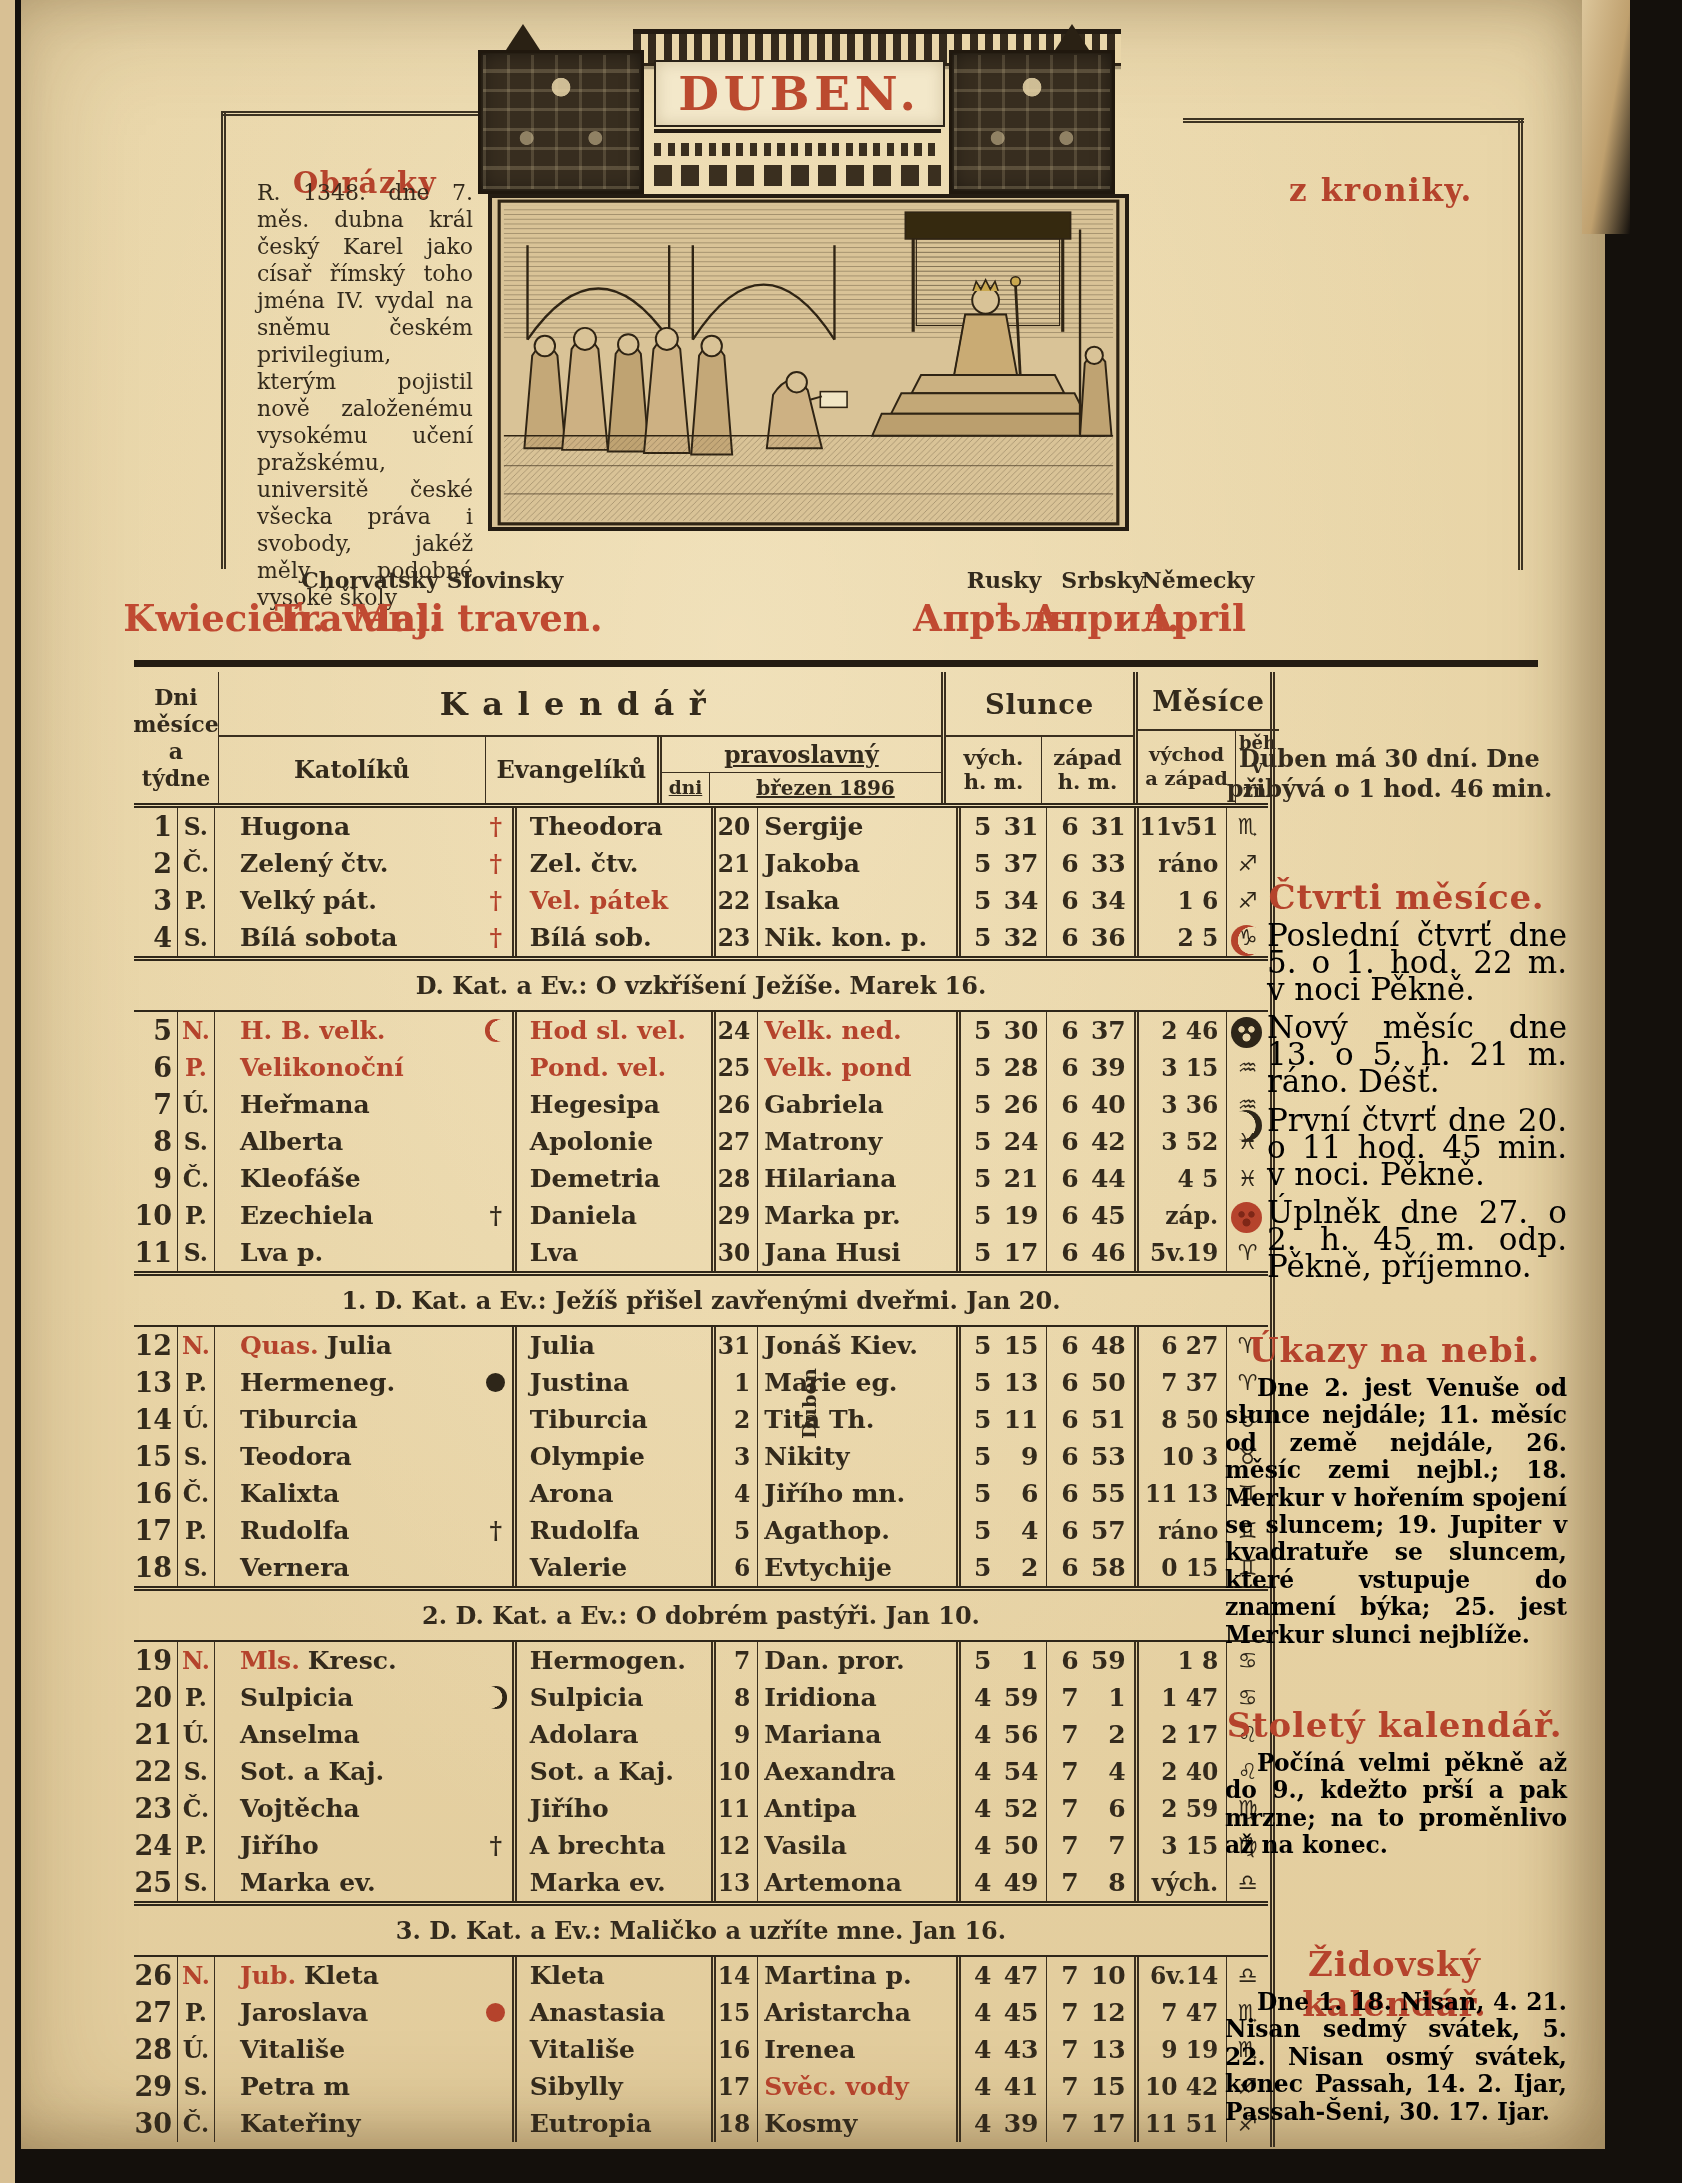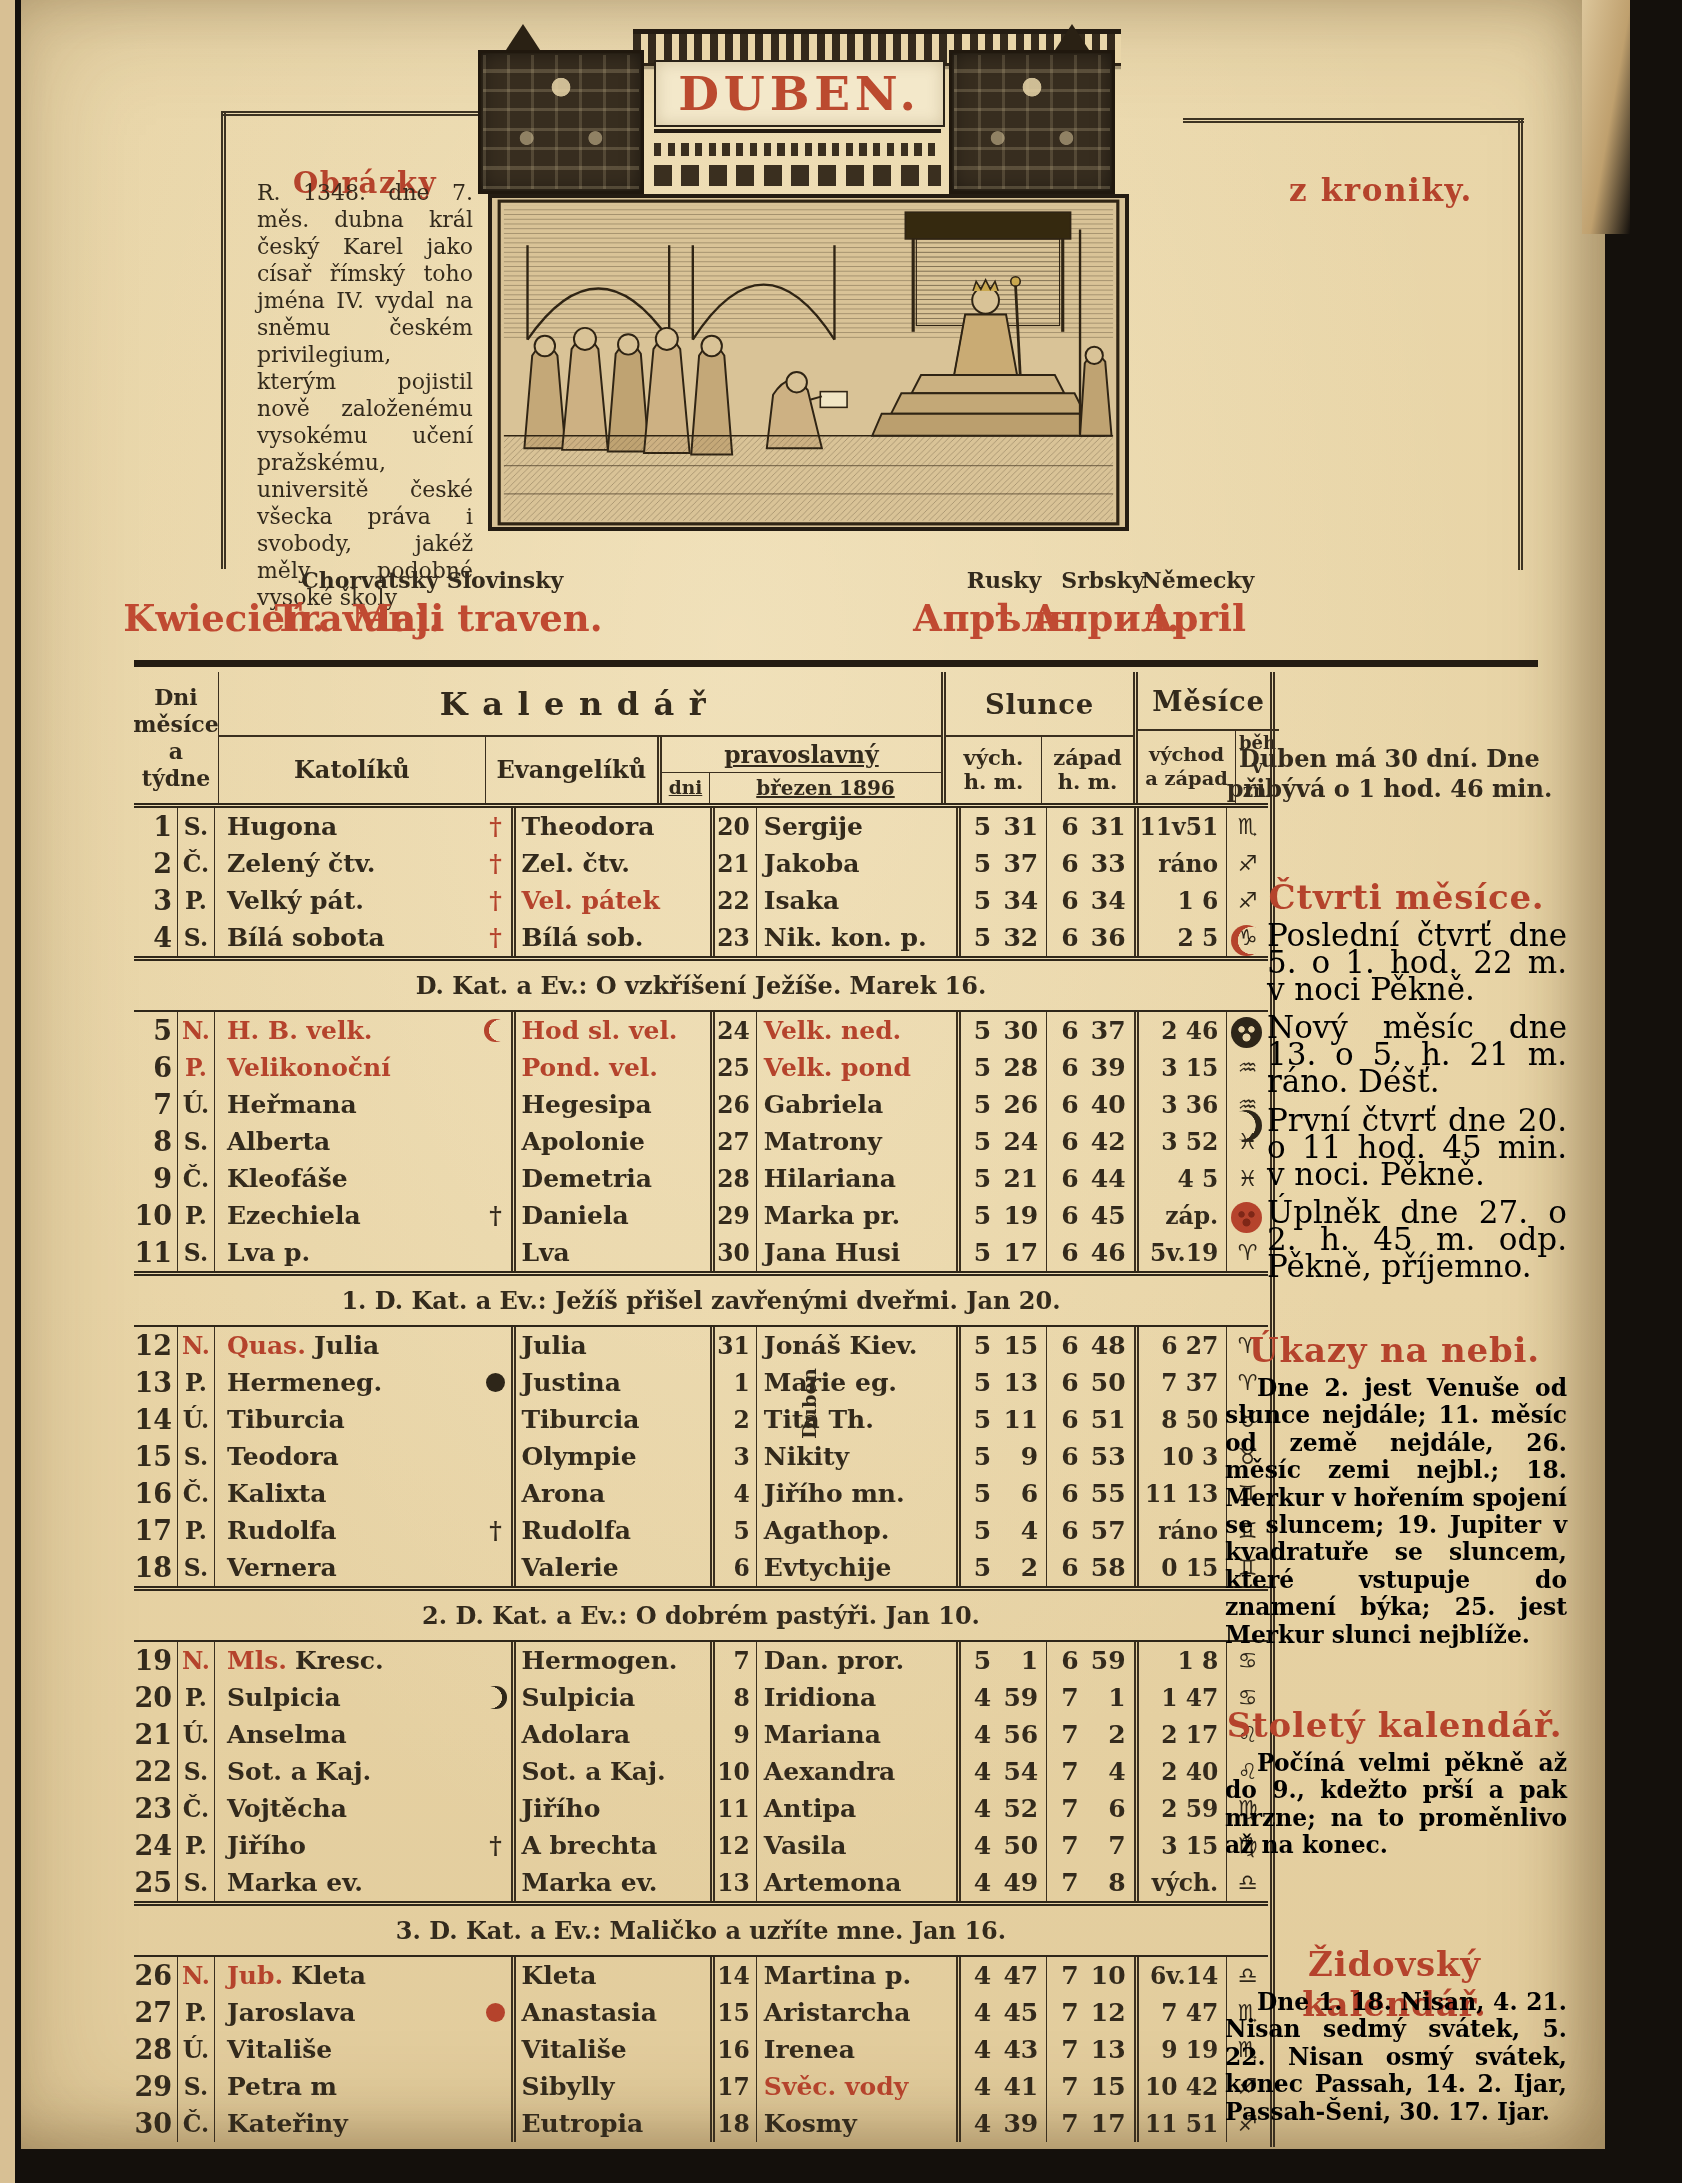--- a/index.html
+++ b/index.html
@@ -94,24 +94,24 @@
   .sc-ss{width:92px;}
   .sc-mv{width:97px;font-size:19.4px;}
   .sc-bz{width:44px;font-size:18px;}
   .bl{border-left:1.6px solid #3a2f1f;}
   .bld{border-left:5.6px double #3a2f1f;}
 
   .row{display:flex;height:37px;align-items:center;box-sizing:border-box;font-weight:bold;}
   .c{box-sizing:border-box;height:100%;display:flex;align-items:center;overflow:visible;}
   .c-day{width:45px;justify-content:flex-end;padding-right:4.8px;font-size:27px;}
   .c-dow{width:39px;justify-content:center;font-size:23.4px;}
-  .c-kat{width:313px;padding-left:12px;font-size:25px;}
+  .c-kat{width:313px;padding-left:25px;font-size:25px;}
   .c-kat .kpre{color:#b5432c;margin-right:8px;}
   .c-kat .kmark{margin-left:auto;width:32px;display:flex;justify-content:center;align-items:center;font-size:24px;}
-  .c-ev{width:209px;padding-left:5px;font-size:25px;}
+  .c-ev{width:209px;padding-left:13px;font-size:25px;}
   .c-pd{width:48px;justify-content:flex-end;padding-right:6.5px;font-size:23.4px;}
   .c-pn{width:210px;padding-left:6.5px;font-size:25px;}
   .c-sr{width:95px;}
   .c-ss{width:92px;}
   .num-h{flex:1;text-align:right;font-size:25px;}
   .num-m{width:47px;text-align:right;font-size:25px;padding-right:8px;}
   .c-mo{width:97px;justify-content:flex-end;padding-right:8px;font-size:23.4px;white-space:pre;}
   .c-zod{width:44px;justify-content:center;font-family:"DejaVu Sans","Liberation Sans",sans-serif;
     font-size:22px;color:#2e2619;}
   .divider{height:56px;border-top:5.6px double #2e2619;border-bottom:2.4px solid #2e2619;box-sizing:border-box;

